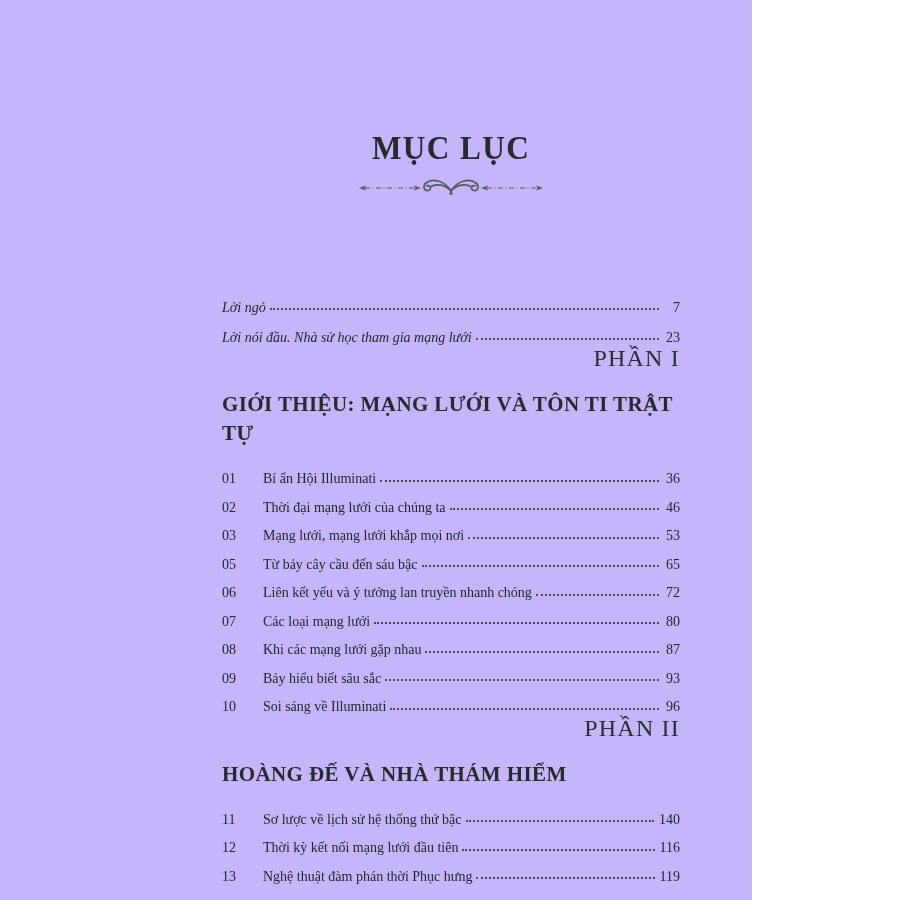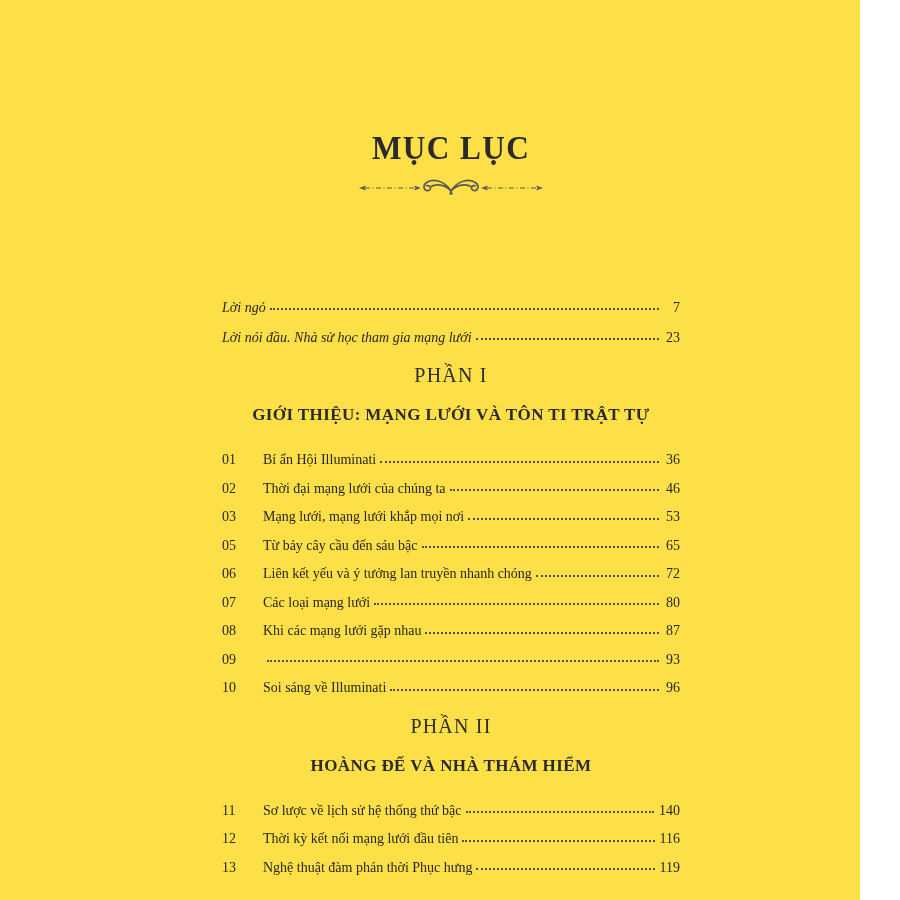--- a/index.html
+++ b/index.html
@@ -5,22 +5,22 @@
   html, body { margin: 0; padding: 0; }
   body {
     width: 900px; height: 900px;
     background: #ffffff;
     font-family: "Liberation Serif", "DejaVu Serif", serif;
     color: #262626;
     overflow: hidden;
   }
   .page {
     position: relative;
-    width: 860px; height: 900px;
-    background: #fde047;
+    width: 752px; height: 900px;
+    background: #c4b5fd;
   }
   .content {
     position: absolute;
     left: 222px; top: 0;
     width: 458px;
   }
   .title {
     margin: 131px 0 0 0;
     text-align: center;
     font-size: 34px;
@@ -65,31 +65,29 @@
     min-width: 12px;
   }
   .row-page {
     flex: none;
     text-align: right;
     min-width: 16px;
   }
 
   .part { margin-top: 0; }
   .part-label {
-    margin-top: 17px;
-    text-align: center;
-    font-size: 20px;
+    text-align: right;
+    font-size: 24px;
     letter-spacing: 1.2px;
     line-height: 26px;
     color: #2e2e2e;
   }
   .part-title {
-    margin-top: 12px;
-    text-align: center;
-    font-size: 17px;
+    margin-top: 19px;
+    font-size: 21px;
     font-weight: bold;
     letter-spacing: 0.4px;
     line-height: 29px;
     color: #2a2a2a;
   }
   .chapter-list { margin-top: 10px; }
 </style>
 </head>
 <body>
 
@@ -185,20 +183,21 @@
 
   <div class="toc-row chapter-row">
     <span class="row-num">08</span>
     <span class="row-label">Khi các mạng lưới gặp nhau</span>
     <span class="leader"></span>
     <span class="row-page">87</span>
   </div>
 
   <div class="toc-row chapter-row">
     <span class="row-num">09</span>
+    <span class="row-label">Bảy hiểu biết sâu sắc</span>
     <span class="leader"></span>
     <span class="row-page">93</span>
   </div>
 
   <div class="toc-row chapter-row">
     <span class="row-num">10</span>
     <span class="row-label">Soi sáng về Illuminati</span>
     <span class="leader"></span>
     <span class="row-page">96</span>
   </div>

